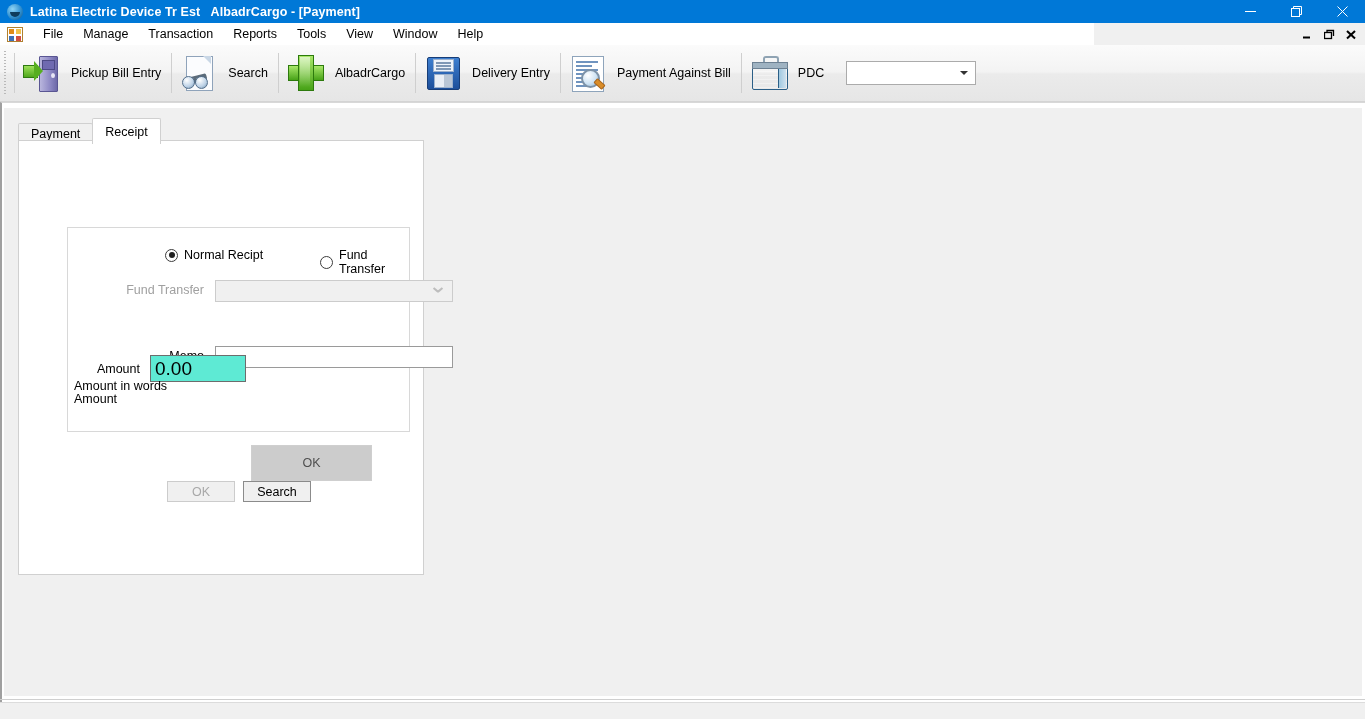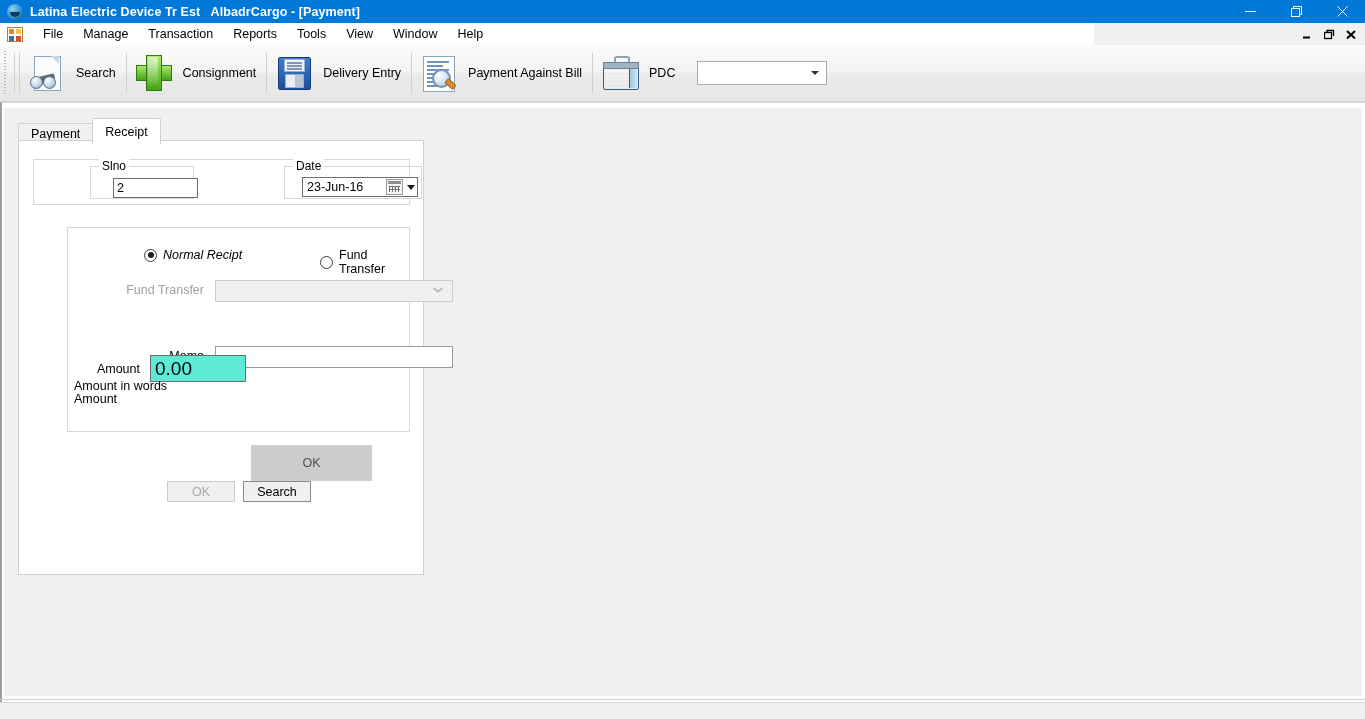--- a/index.html
+++ b/index.html
@@ -371,21 +371,21 @@
   .radio .dot {
     width: 13px; height: 13px; border-radius: 50%;
     border: 1px solid #3c3c3c; background: #ffffff;
     position: relative; margin-right: 6px; flex:none;
     box-sizing: border-box;
   }
   .radio.checked .dot:after {
     content:""; position: absolute; left: 2.5px; top: 2.5px; width: 6px; height: 6px;
     border-radius: 50%; background: #1f1f1f;
   }
-  #rb-normal { left: 76px; font-style: italic; }
+  #rb-normal { left: 97px; }
   #rb-fund   { left: 252px; }
 
   .frow { position: absolute; left: 0; width: 100%; height: 22px; }
   .flabel {
     position: absolute; text-align: right; font-size: 12.5px; color: #000;
     left: 0; width: 136px; top: 3px;
   }
   .flabel.dim { color: #a0a0a0; }
 
   .combo {
@@ -521,20 +521,29 @@
       <line x1="9" y1="2" x2="1" y2="9.5" stroke="#000" stroke-width="2"></line>
     </svg>
   </div>
 </div>
 
 <div id="toolbar">
   <div class="grip"></div>
 
   <div class="sep"></div>
 
+  <div class="tb-item">
+    <span class="ticon ic-pickup">
+      <span class="door"></span>
+        <span class="knob"></span>
+        <span class="arrow"></span>
+        <span class="arrowhead"></span>
+    </span>
+    <span class="tb-label">Pickup Bill Entry</span>
+  </div>
   <div class="sep"></div>
 
   <div class="tb-item">
     <span class="ticon ic-search">
       <span class="page"></span>
         <span class="fold"></span>
       <span class="bn">
           <span class="body"></span>
           <span class="lens a"></span>
           <span class="lens b"></span>
@@ -543,21 +552,21 @@
     <span class="tb-label">Search</span>
   </div>
   <div class="sep"></div>
 
   <div class="tb-item">
     <span class="ticon ic-plus">
       <span class="ph"></span>
         <span class="pv"></span>
         <span class="cap"></span>
     </span>
-    <span class="tb-label">Consignment</span>
+    <span class="tb-label">AlbadrCargo</span>
   </div>
   <div class="sep"></div>
 
   <div class="tb-item">
     <span class="ticon ic-floppy">
       <span class="body"></span>
       <span class="top">
           <i style="top:2px"></i>
           <i style="top:5px"></i>
           <i style="top:8px"></i>
@@ -605,39 +614,20 @@
 <div id="mdi-client">
   <div id="child-form">
 
     <div id="tabstrip">
       <div class="tab">Payment</div>
       <div class="tab active">Receipt</div>
     </div>
 
     <div id="tabpage">
 
-      <div class="gbox" id="gb-header">
-
-        <div class="gbox" id="gb-slno">
-          <span class="legend">Slno</span>
-          <input class="tbox" id="slno-input" type="text" value="2" style="">
-        </div>
-
-        <div class="gbox" id="gb-date">
-          <span class="legend">Date</span>
-          <div id="date-box">
-            <span class="dtext">23-Jun-16</span>
-            <span class="calbtn"></span>
-            <span class="dropdn">
-                <i></i>
-              </span>
-          </div>
-        </div>
-
-      </div>
 
       <div id="inner-panel">
 
         <div class="radio-row">
           <label class="radio checked" id="rb-normal">
             <span class="dot"></span>
             <span>Normal Recipt</span>
           </label>
           <label class="radio" id="rb-fund">
             <span class="dot"></span>

